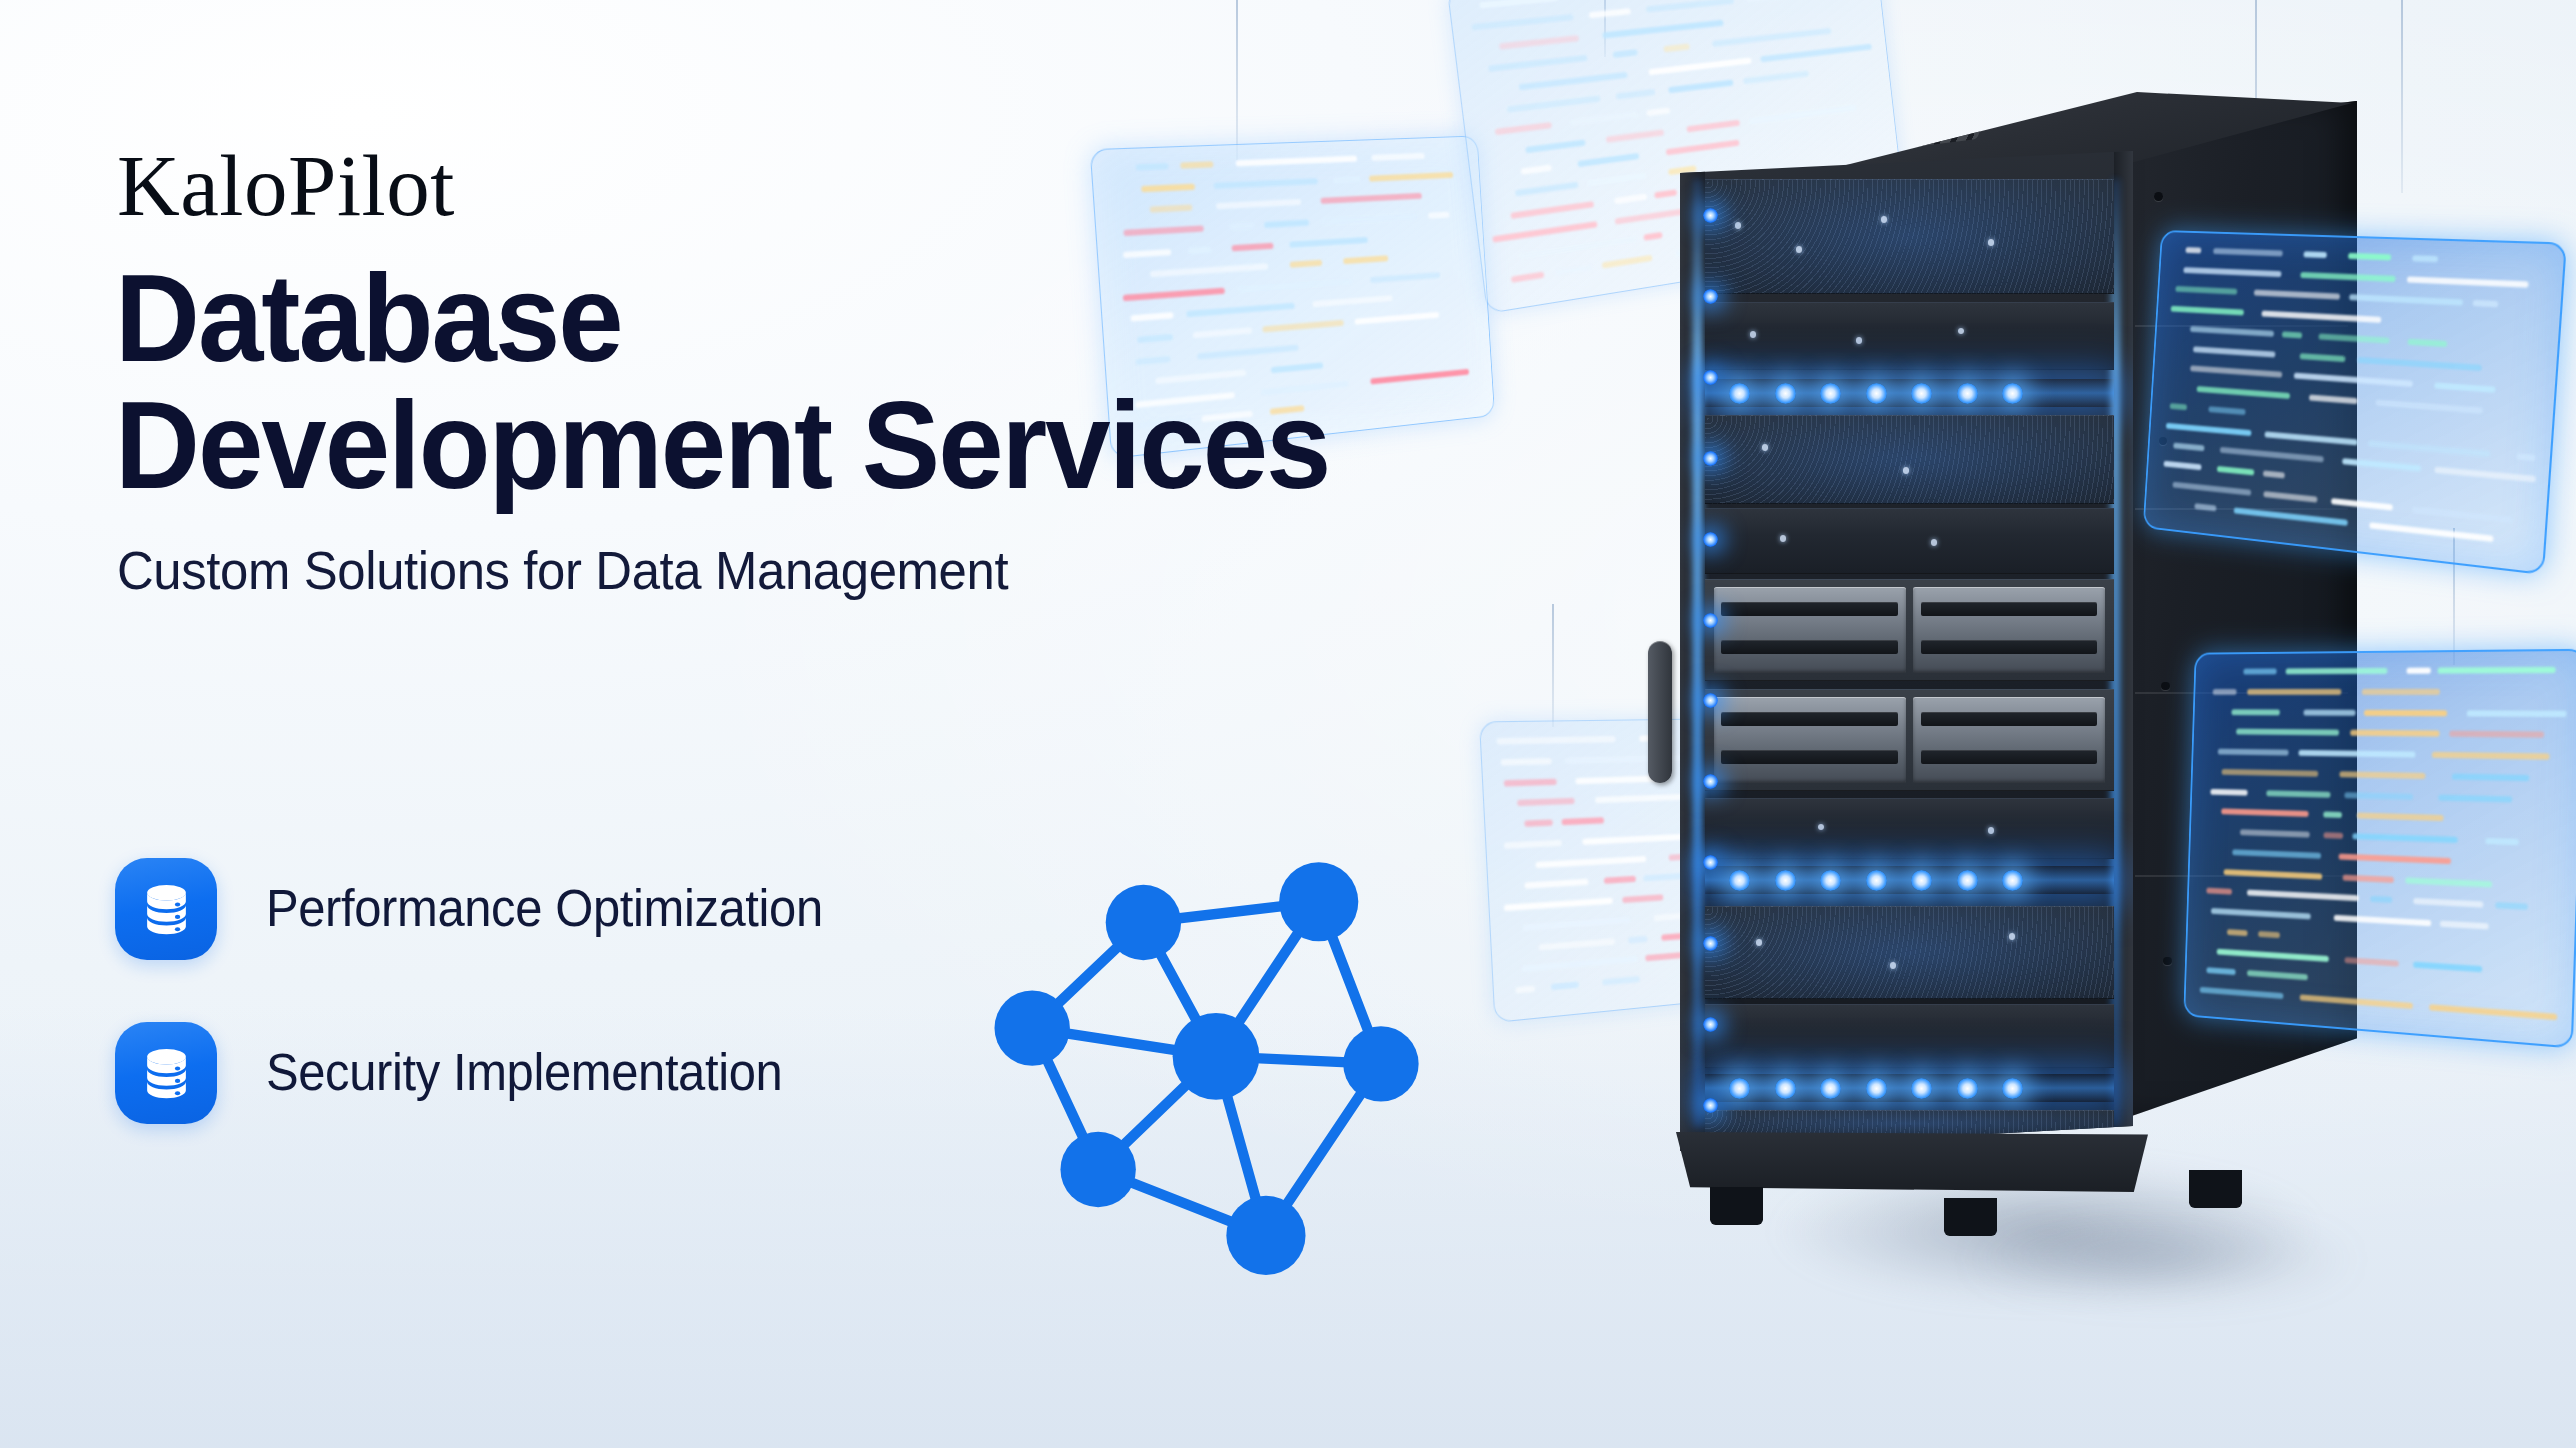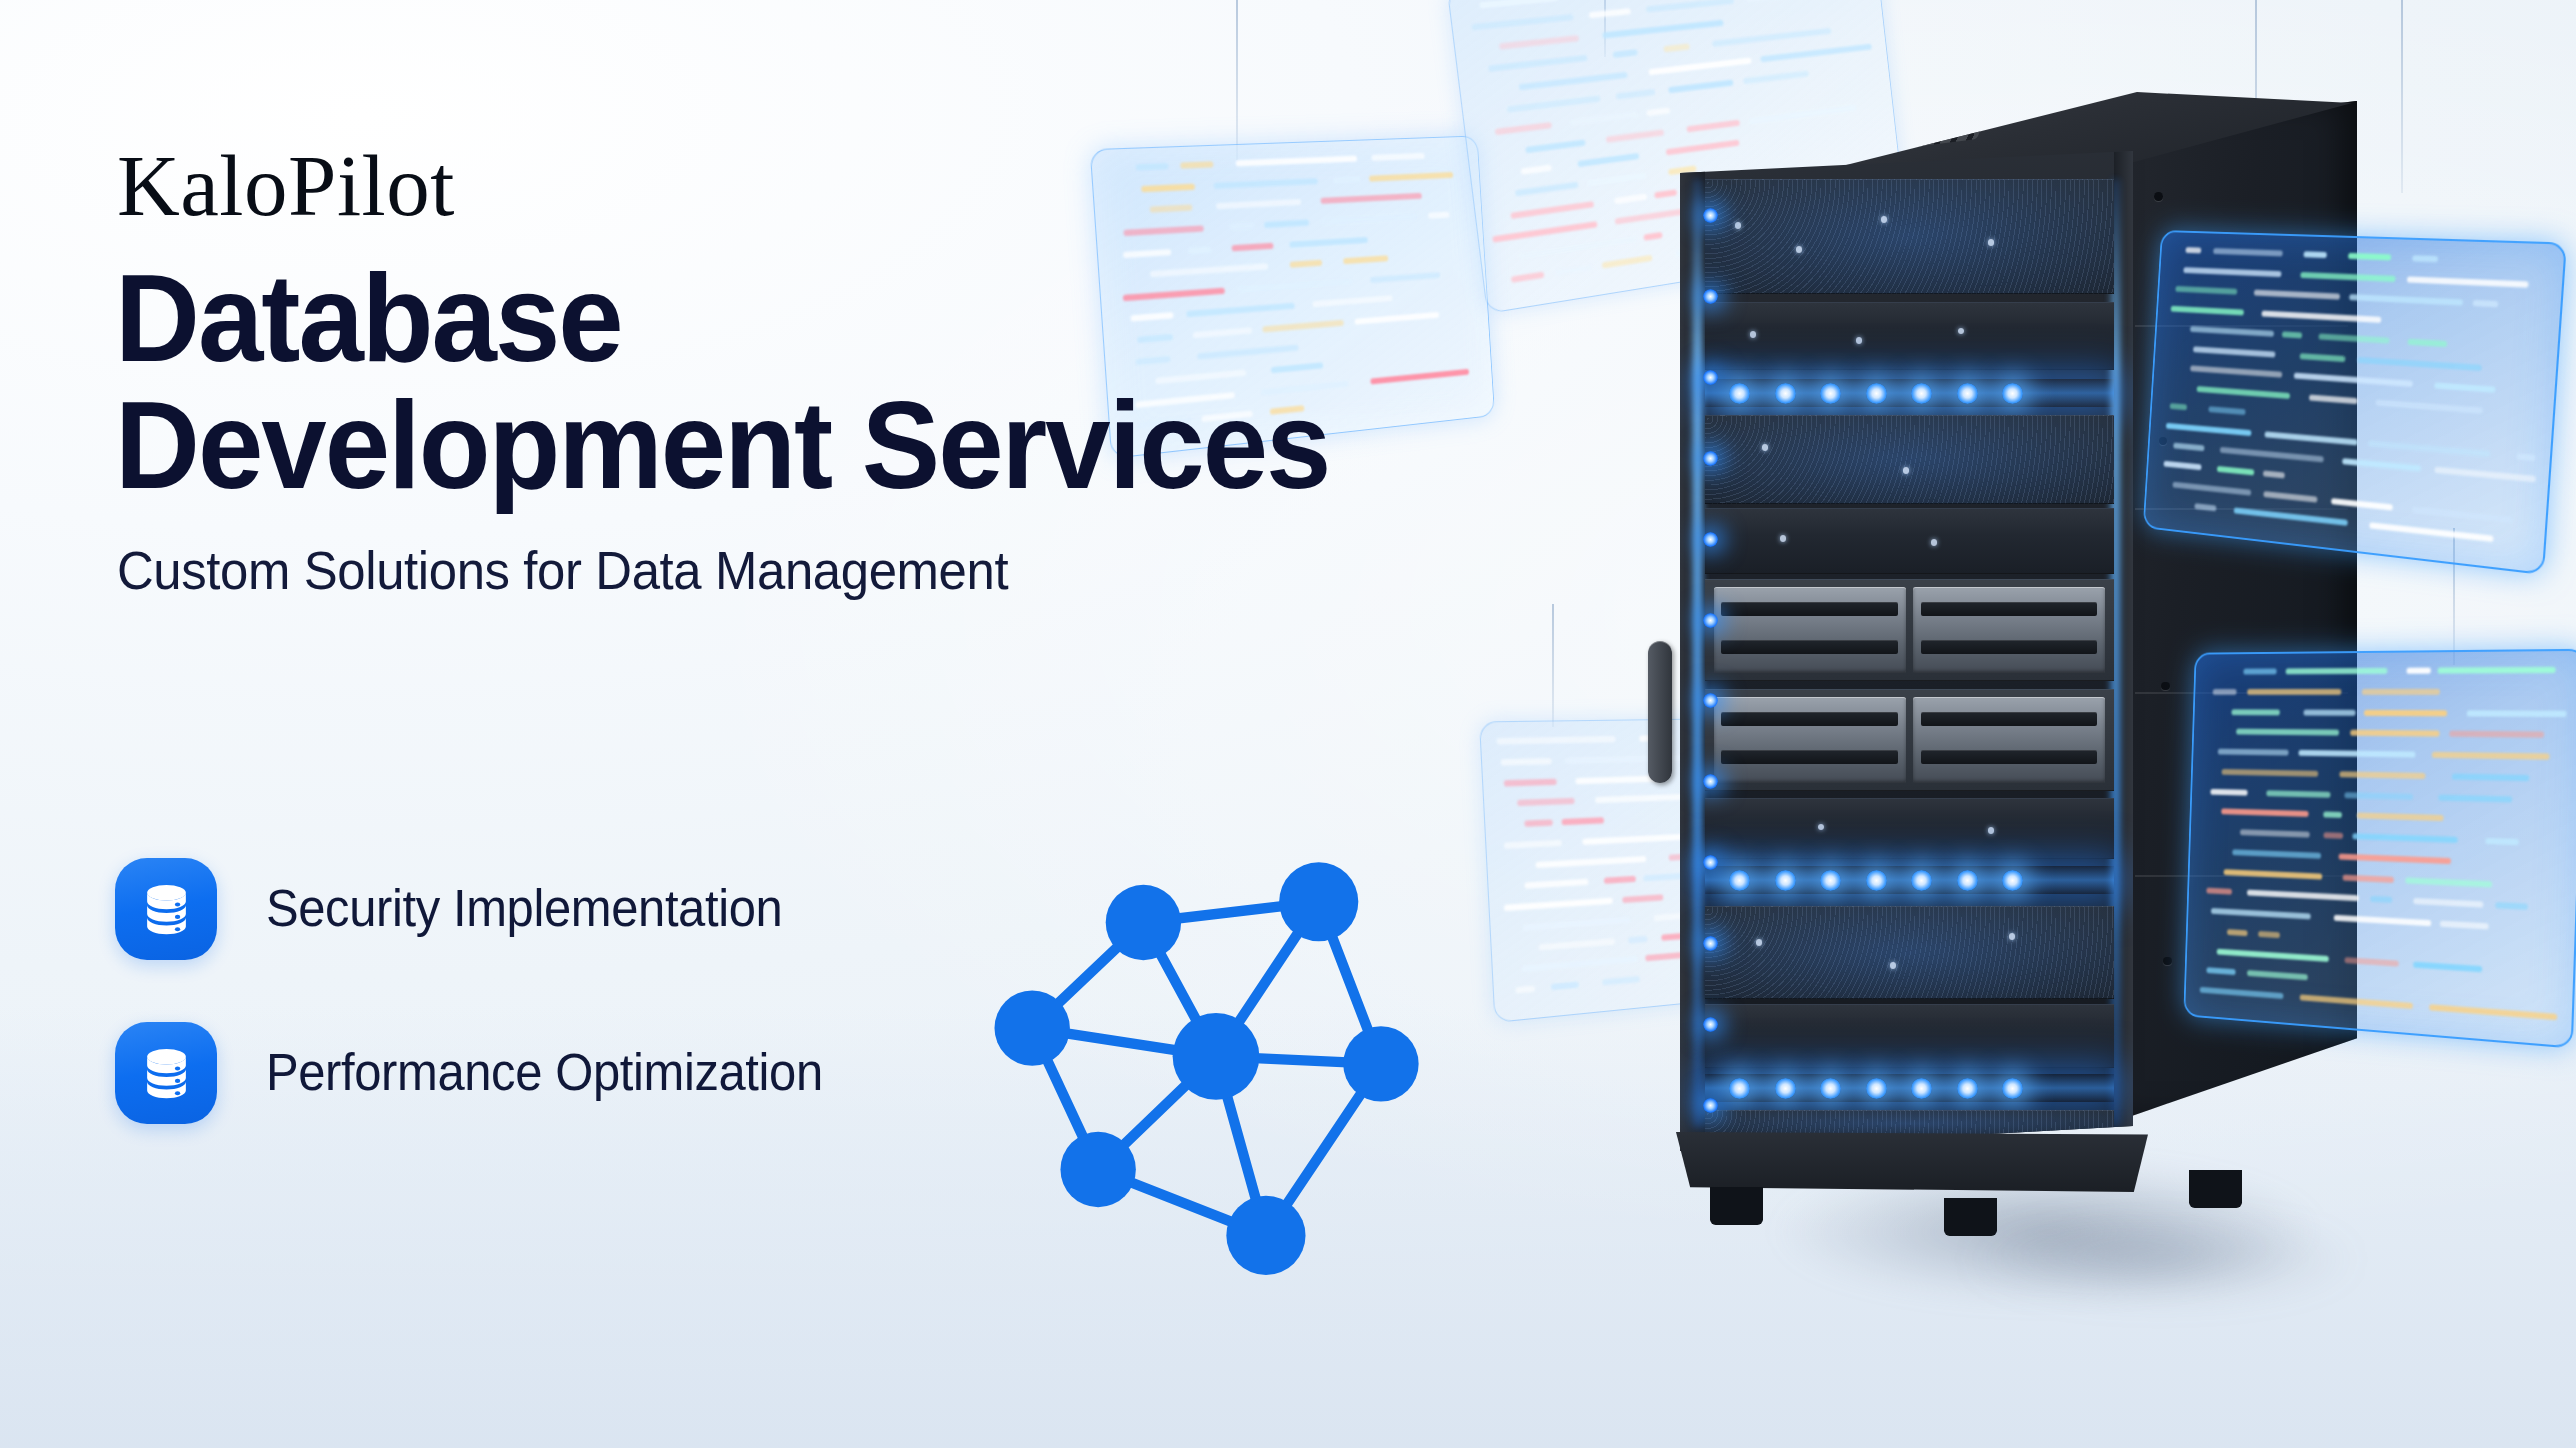--- a/index.html
+++ b/index.html
@@ -654,40 +654,40 @@
             <path d="M11 28.5V38c0 4.6 9.4 8.4 21 8.4S53 42.6 53 38v-9.5c0 4.6-9.4 8.4-21 8.4s-21-3.8-21-8.4z"></path>
             <path d="M11 42V51.5c0 4.6 9.4 8.4 21 8.4S53 56.1 53 51.5V42c0 4.6-9.4 8.4-21 8.4S11 46.6 11 42z"></path>
           </g>
           <g fill="#0d6ef0">
             <ellipse cx="44" cy="27.6" rx="2.9" ry="2.2"></ellipse>
             <ellipse cx="44" cy="41.1" rx="2.9" ry="2.2"></ellipse>
             <ellipse cx="44" cy="54.6" rx="2.9" ry="2.2"></ellipse>
           </g>
         </svg>
       </span>
-      <span class="flabel">Security Implementation</span>
+      <span class="flabel">Performance Optimization</span>
     </div>
 
     <div class="feature">
       <span class="ficon">
         <svg width="59" height="59" viewBox="0 0 64 64" aria-hidden="true">
           <g fill="#ffffff">
             <ellipse cx="32" cy="15" rx="21" ry="8.4"></ellipse>
             <path d="M11 15v9.5c0 4.6 9.4 8.4 21 8.4s21-3.8 21-8.4V15c0 4.6-9.4 8.4-21 8.4S11 19.6 11 15z"></path>
             <path d="M11 28.5V38c0 4.6 9.4 8.4 21 8.4S53 42.6 53 38v-9.5c0 4.6-9.4 8.4-21 8.4s-21-3.8-21-8.4z"></path>
             <path d="M11 42V51.5c0 4.6 9.4 8.4 21 8.4S53 56.1 53 51.5V42c0 4.6-9.4 8.4-21 8.4S11 46.6 11 42z"></path>
           </g>
           <g fill="#0d6ef0">
             <ellipse cx="44" cy="27.6" rx="2.9" ry="2.2"></ellipse>
             <ellipse cx="44" cy="41.1" rx="2.9" ry="2.2"></ellipse>
             <ellipse cx="44" cy="54.6" rx="2.9" ry="2.2"></ellipse>
           </g>
         </svg>
       </span>
-      <span class="flabel">Performance Optimization</span>
+      <span class="flabel">Security Implementation</span>
     </div>
   </div>
 
   <div class="network">
     <svg viewBox="0 0 520 470" id="net-svg" aria-hidden="true">
       <g id="net-edges" stroke-linecap="round">
           <line x1="192" y1="78" x2="378" y2="56" stroke="#1272ea" stroke-width="11"></line>
           <line x1="192" y1="78" x2="74" y2="190" stroke="#1272ea" stroke-width="11"></line>
           <line x1="192" y1="78" x2="269" y2="220" stroke="#1272ea" stroke-width="11"></line>
           <line x1="378" y1="56" x2="269" y2="220" stroke="#1272ea" stroke-width="11"></line>

